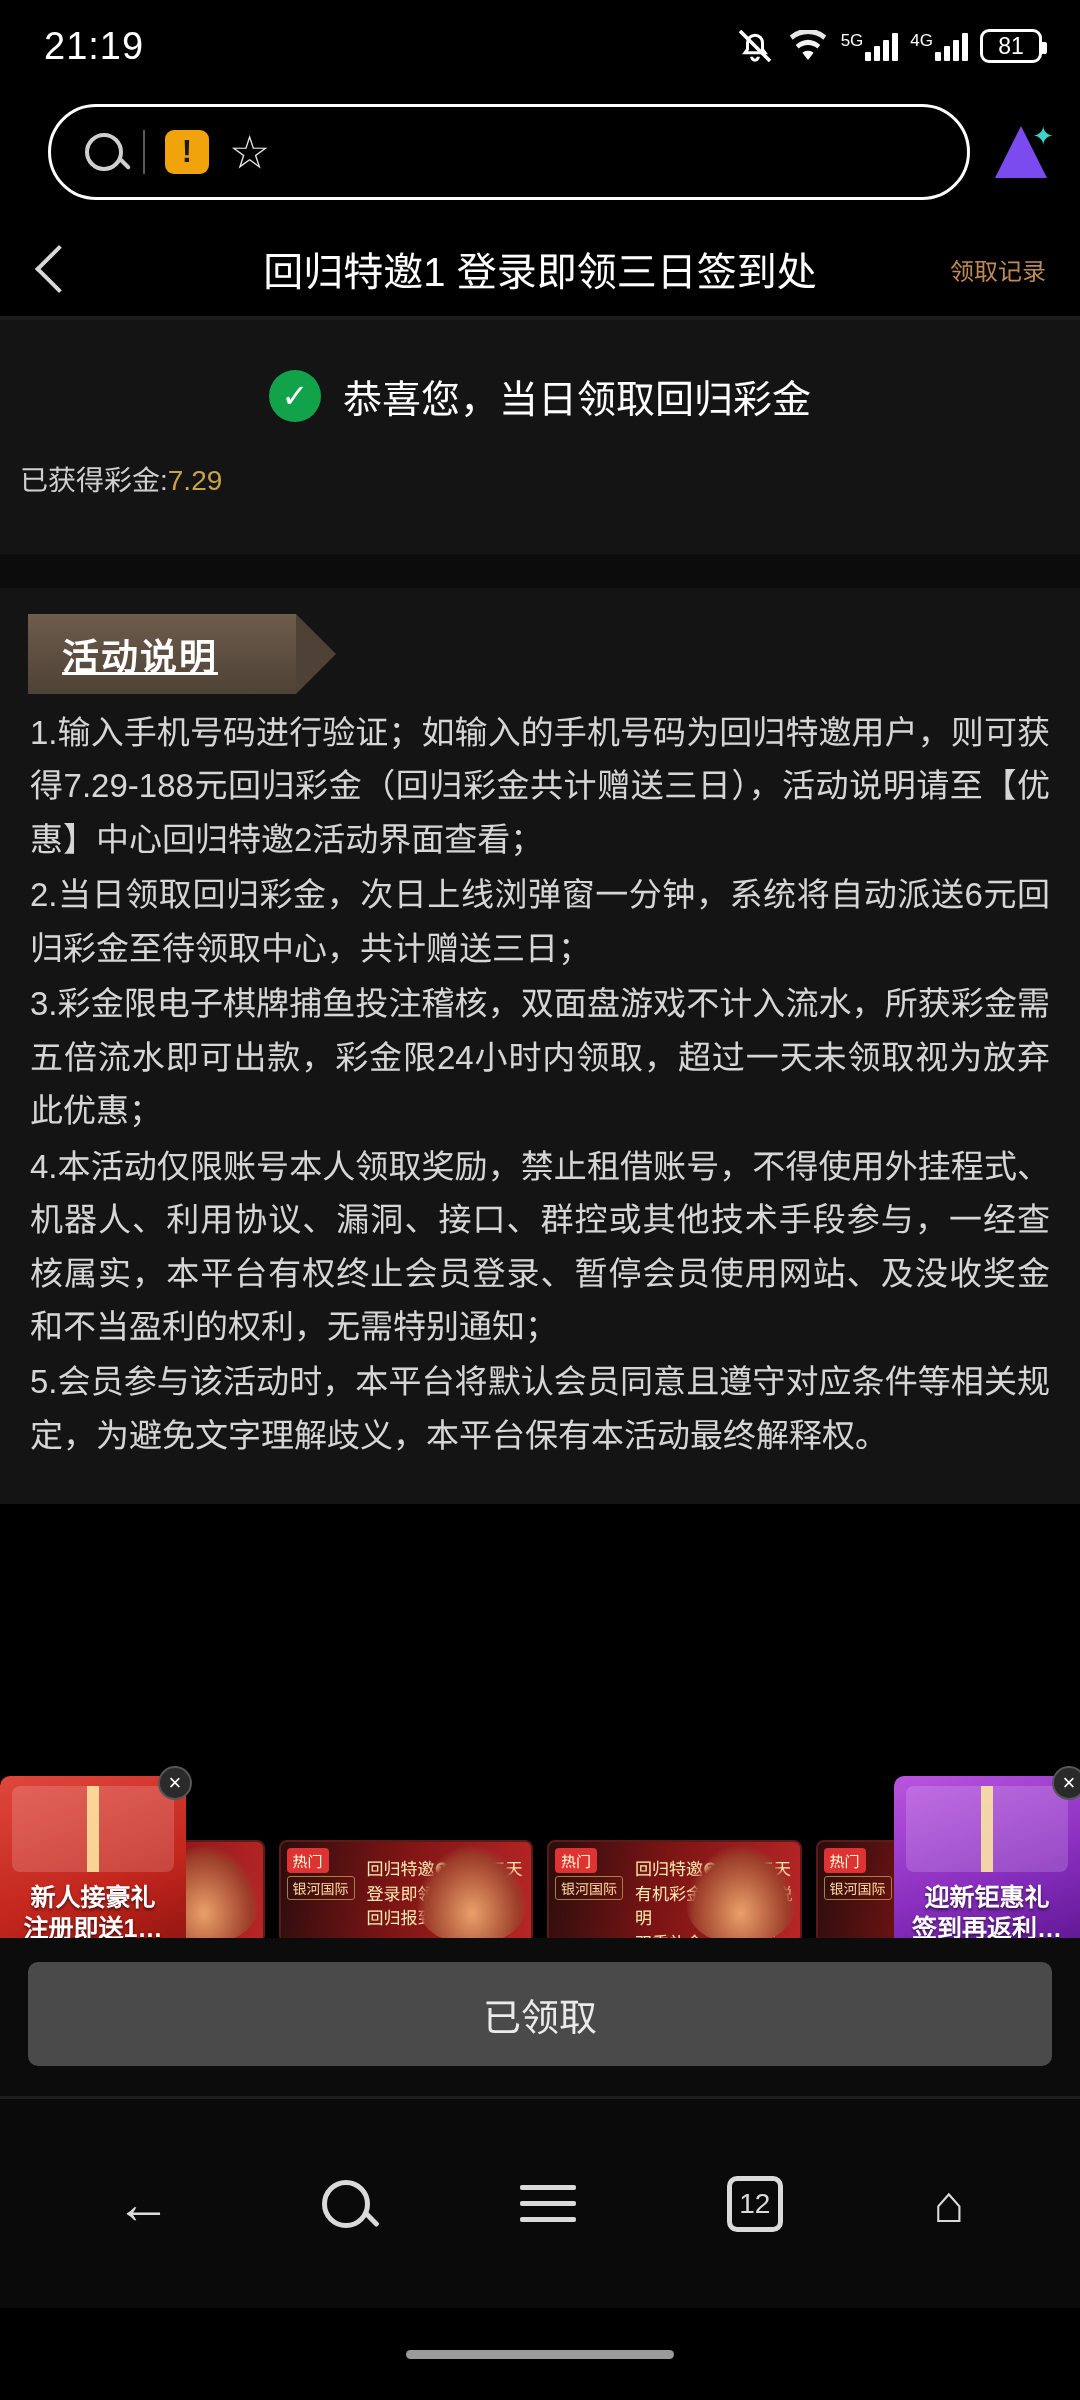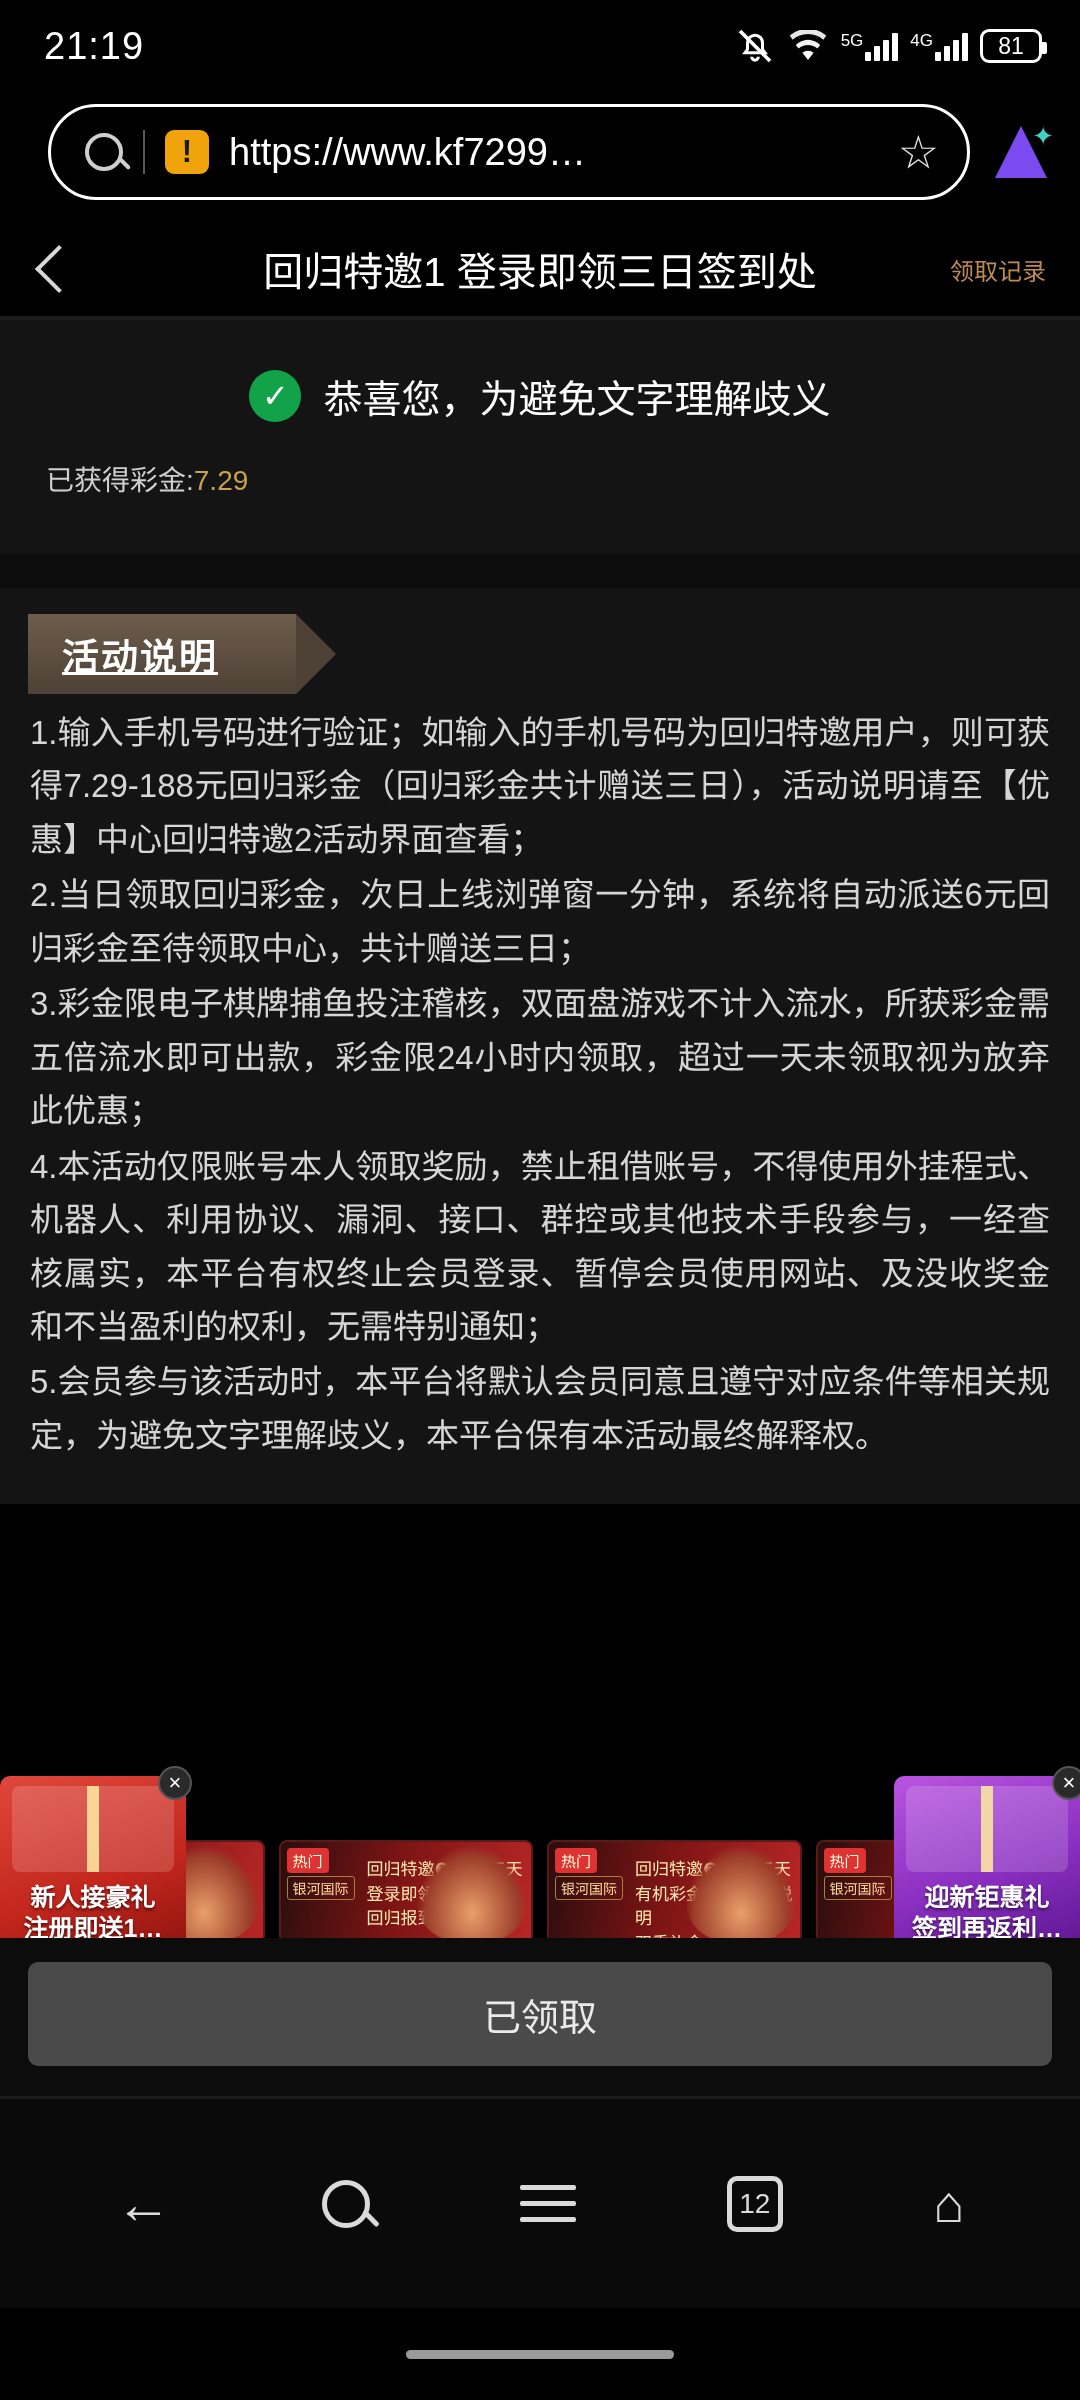--- a/index.html
+++ b/index.html
@@ -96,21 +96,21 @@
   .card-success {
     background: #141414; margin: 0; padding: 48px 0 56px 0;
   }
   .succ-row { display: flex; align-items: center; justify-content: center; gap: 22px; }
   .succ-check {
     width: 52px; height: 52px; border-radius: 50%; background: #12a34a;
     display: flex; align-items: center; justify-content: center;
     color: #fff; font-size: 32px; line-height: 1;
   }
   .succ-text { color: #fff; font-size: 39px; }
-  .succ-sub { margin: 34px 0 0 46px; font-size: 28px; color: #c9a24a; }
+  .succ-sub { margin: 34px 0 0 20px; font-size: 28px; color: #c9a24a; }
   .succ-sub .label { color: #cfcfcf; }
 
   .gap { height: 34px; background: #0c0c0c; }
 
   .panel { background: #141414; padding: 0 0 40px 0; }
   .ribbon-wrap { position: relative; height: 104px; }
   .ribbon {
     position: absolute; left: 28px; top: 26px; height: 80px; min-width: 268px;
     background: linear-gradient(180deg,#6d5c4b 0%, #4e4236 100%);
     display: flex; align-items: center; padding-left: 34px;
@@ -274,42 +274,41 @@
       </span>
       <span class="battery">81</span>
     </div>
   </div>
 
   <div class="urlbar-row">
     <div class="urlbar">
       <span class="mag"></span>
       <span class="vsep"></span>
       <span class="warn">!</span>
-      <span class="url-text">https://www.kf7299…</span>
       <span class="star">☆</span>
     </div>
     <span class="ai-logo">
       <span class="tri"></span>
         <span class="spark">✦</span>
     </span>
   </div>
 
   <div class="page-header">
     <span class="back-chev"></span>
     <div class="page-title">回归特邀1 登录即领三日签到处</div>
     <span class="header-link">领取记录</span>
   </div>
   <div class="divider-line"></div>
 
   <div class="content">
 
     <div class="card-success">
       <div class="succ-row">
         <span class="succ-check">✓</span>
-        <span class="succ-text">恭喜您，为避免文字理解歧义</span>
+        <span class="succ-text">恭喜您，当日领取回归彩金</span>
       </div>
       <div class="succ-sub">
         <span class="label">已获得彩金:</span><span>7.29</span>
       </div>
     </div>
 
     <div class="gap"></div>
 
     <div class="panel">
       <div class="ribbon-wrap">

